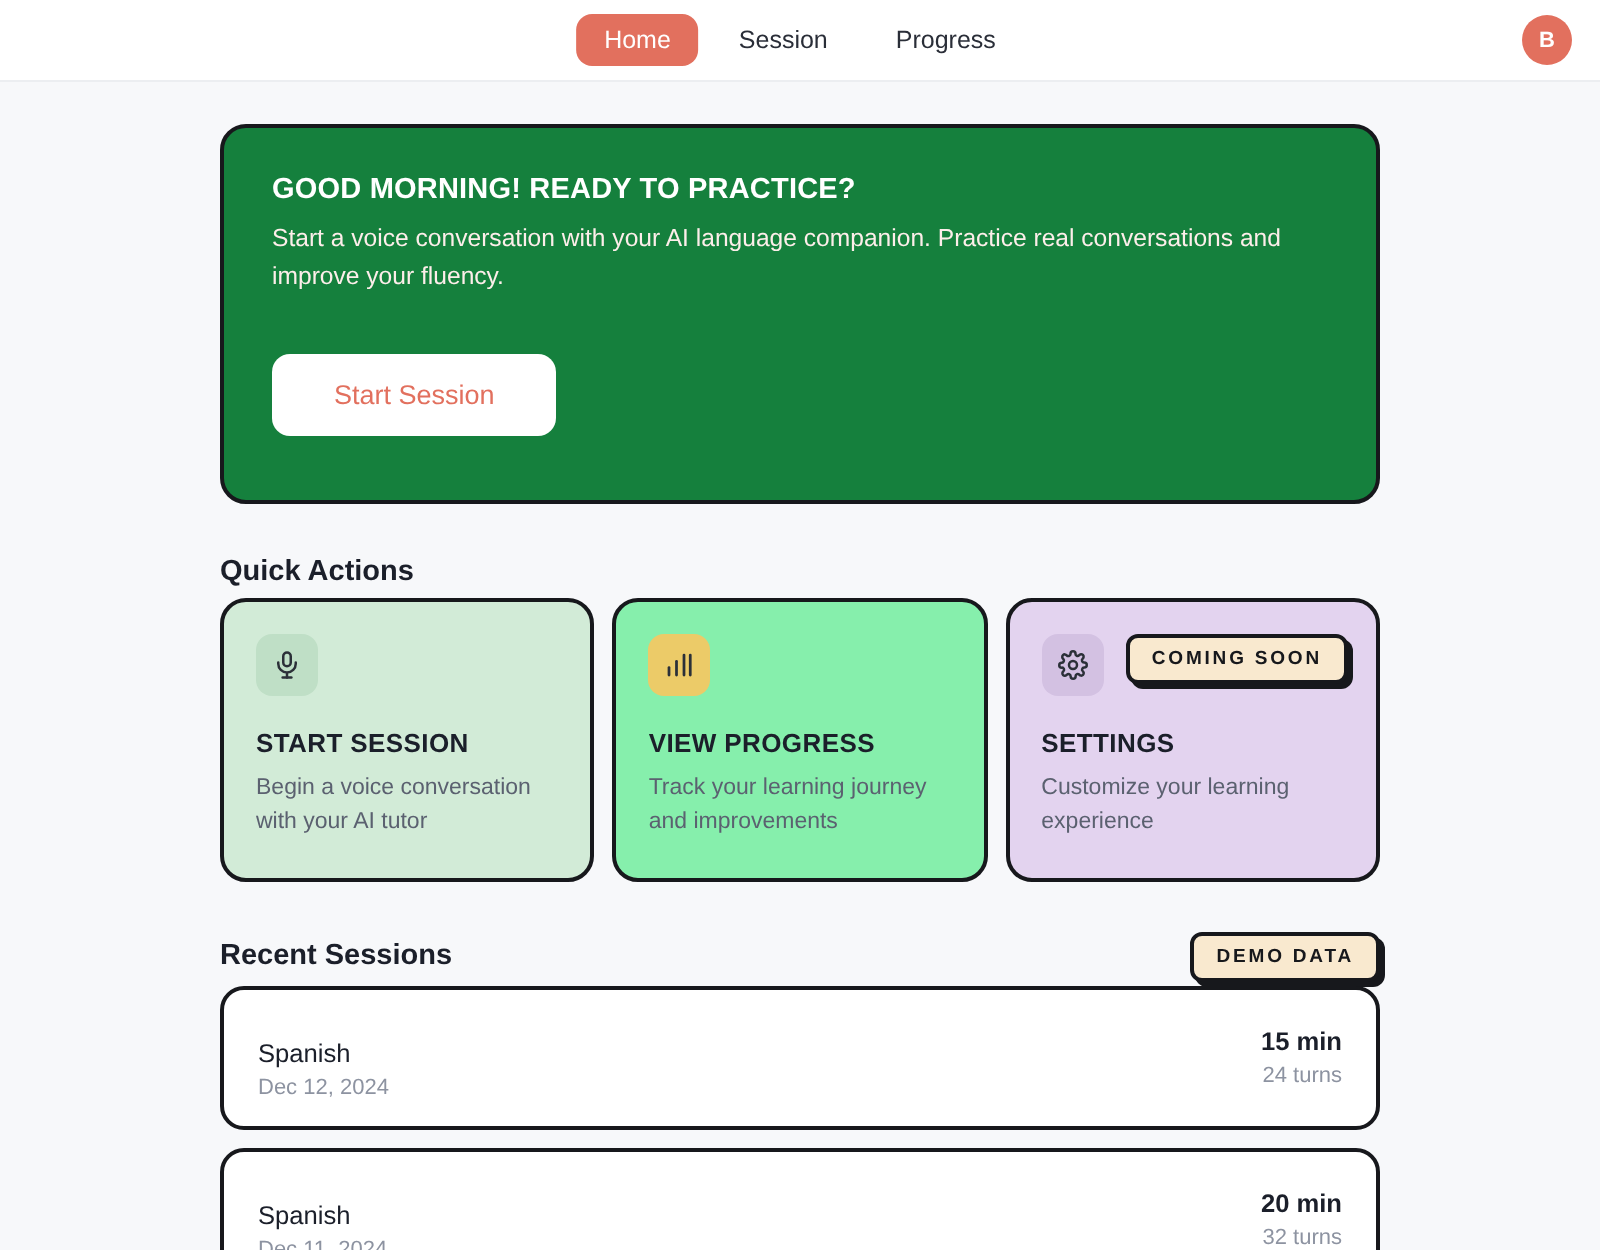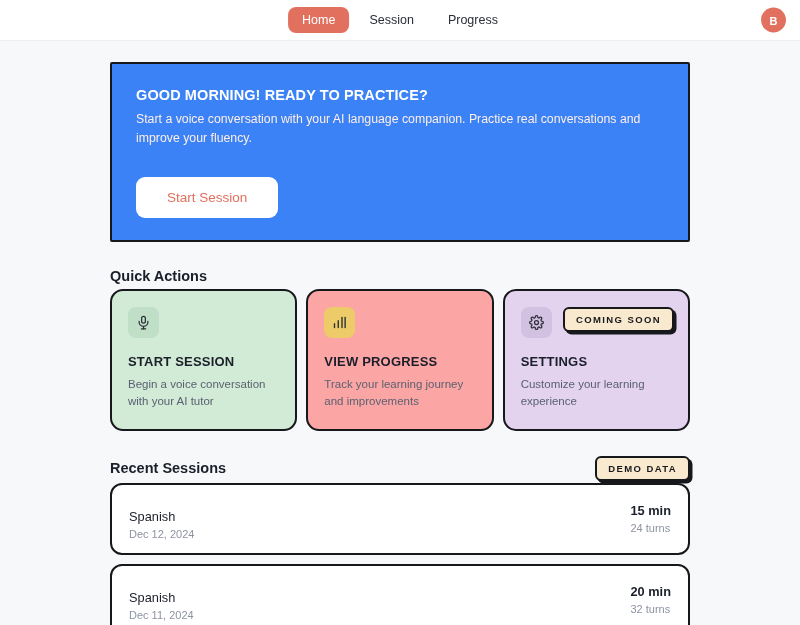--- a/index.html
+++ b/index.html
@@ -92,24 +92,24 @@
     cursor: pointer;
   }
 
   
   .main {
     padding: 21px 110px 0 110px;
   }
 
   
   .hero {
-    background: #3b82f6;
+    background: #15803d;
     border: 2.5px solid #17181c;
-    border-radius: 2px;
-    padding: 23px 24px 22px 24px;
+    border-radius: 13px;
+    padding: 23px 24px 32px 24px;
     margin-bottom: 26px;
   }
 
   .hero-title {
     color: #ffffff;
     font-size: 14.5px;
     font-weight: bold;
     letter-spacing: 0.1px;
     margin-bottom: 7px;
   }
@@ -238,21 +238,21 @@
     color: #1b1f2a;
     margin-bottom: 4px;
     margin-top: 11px;
   }
 
   .session-date {
     font-size: 11px;
     color: #8d93a1;
   }
 
-  .session-right { }
+  .session-right { text-align: right; }
 
   .session-dur {
     font-size: 12.8px;
     font-weight: bold;
     color: #1b1f2a;
     margin-bottom: 4px;
   }
 
   .session-turns {
     font-size: 11px;
@@ -292,21 +292,21 @@
           <rect x="9" y="2" width="6" height="11" rx="3"></rect>
           <path d="M5 10v1a7 7 0 0 0 14 0v-1"></path>
           <line x1="12" y1="19" x2="12" y2="22"></line>
           <line x1="8.5" y1="22" x2="15.5" y2="22"></line>
         </svg>
       </div>
       <div class="card-title">START SESSION</div>
       <div class="card-desc">Begin a voice conversation with your AI tutor</div>
     </div>
 
-    <div class="card" style="background:#fca5a5">
+    <div class="card" style="background:#86efac">
       <div class="card-icon" style="background:#eccb68">
         <svg width="15" height="15" viewBox="0 0 24 24" fill="none" stroke="#2b3038" stroke-width="2.2" stroke-linecap="round" stroke-linejoin="round">
           <line x1="4" y1="20" x2="4" y2="14"></line>
           <line x1="10" y1="20" x2="10" y2="9"></line>
           <line x1="16" y1="20" x2="16" y2="4"></line>
           <line x1="21" y1="20" x2="21" y2="4"></line>
         </svg>
       </div>
       <div class="card-title">VIEW PROGRESS</div>
       <div class="card-desc">Track your learning journey and improvements</div>

